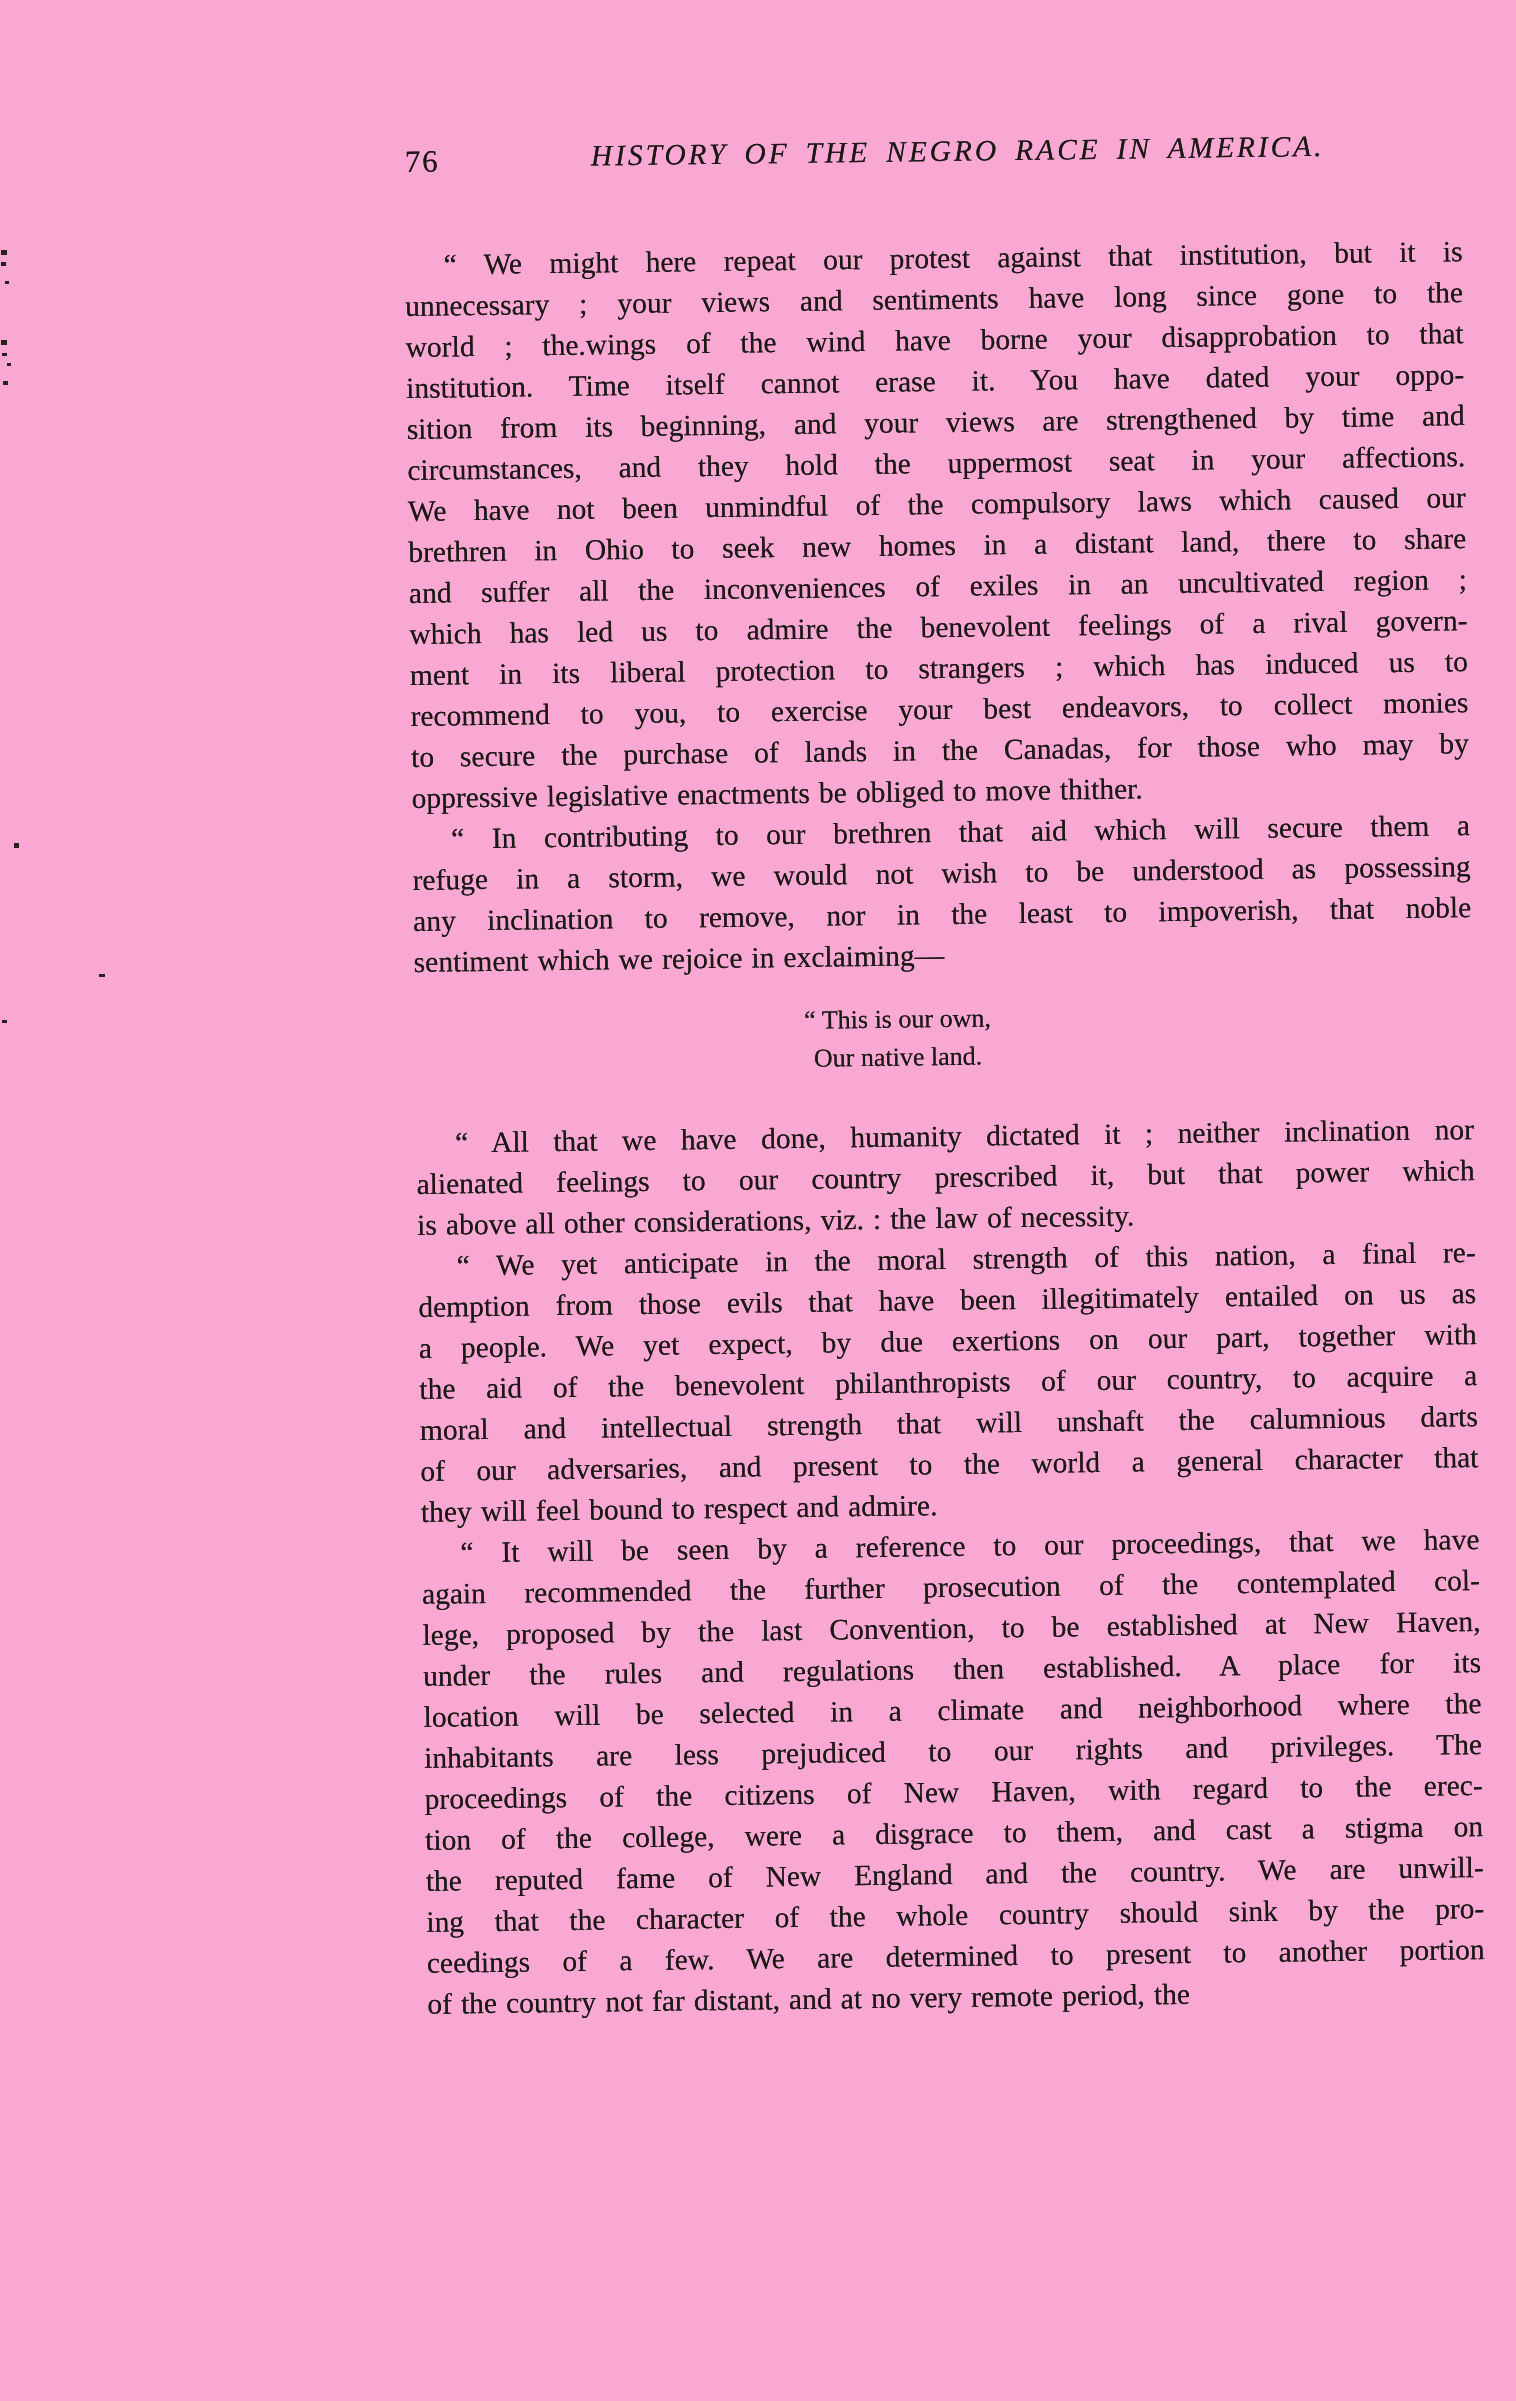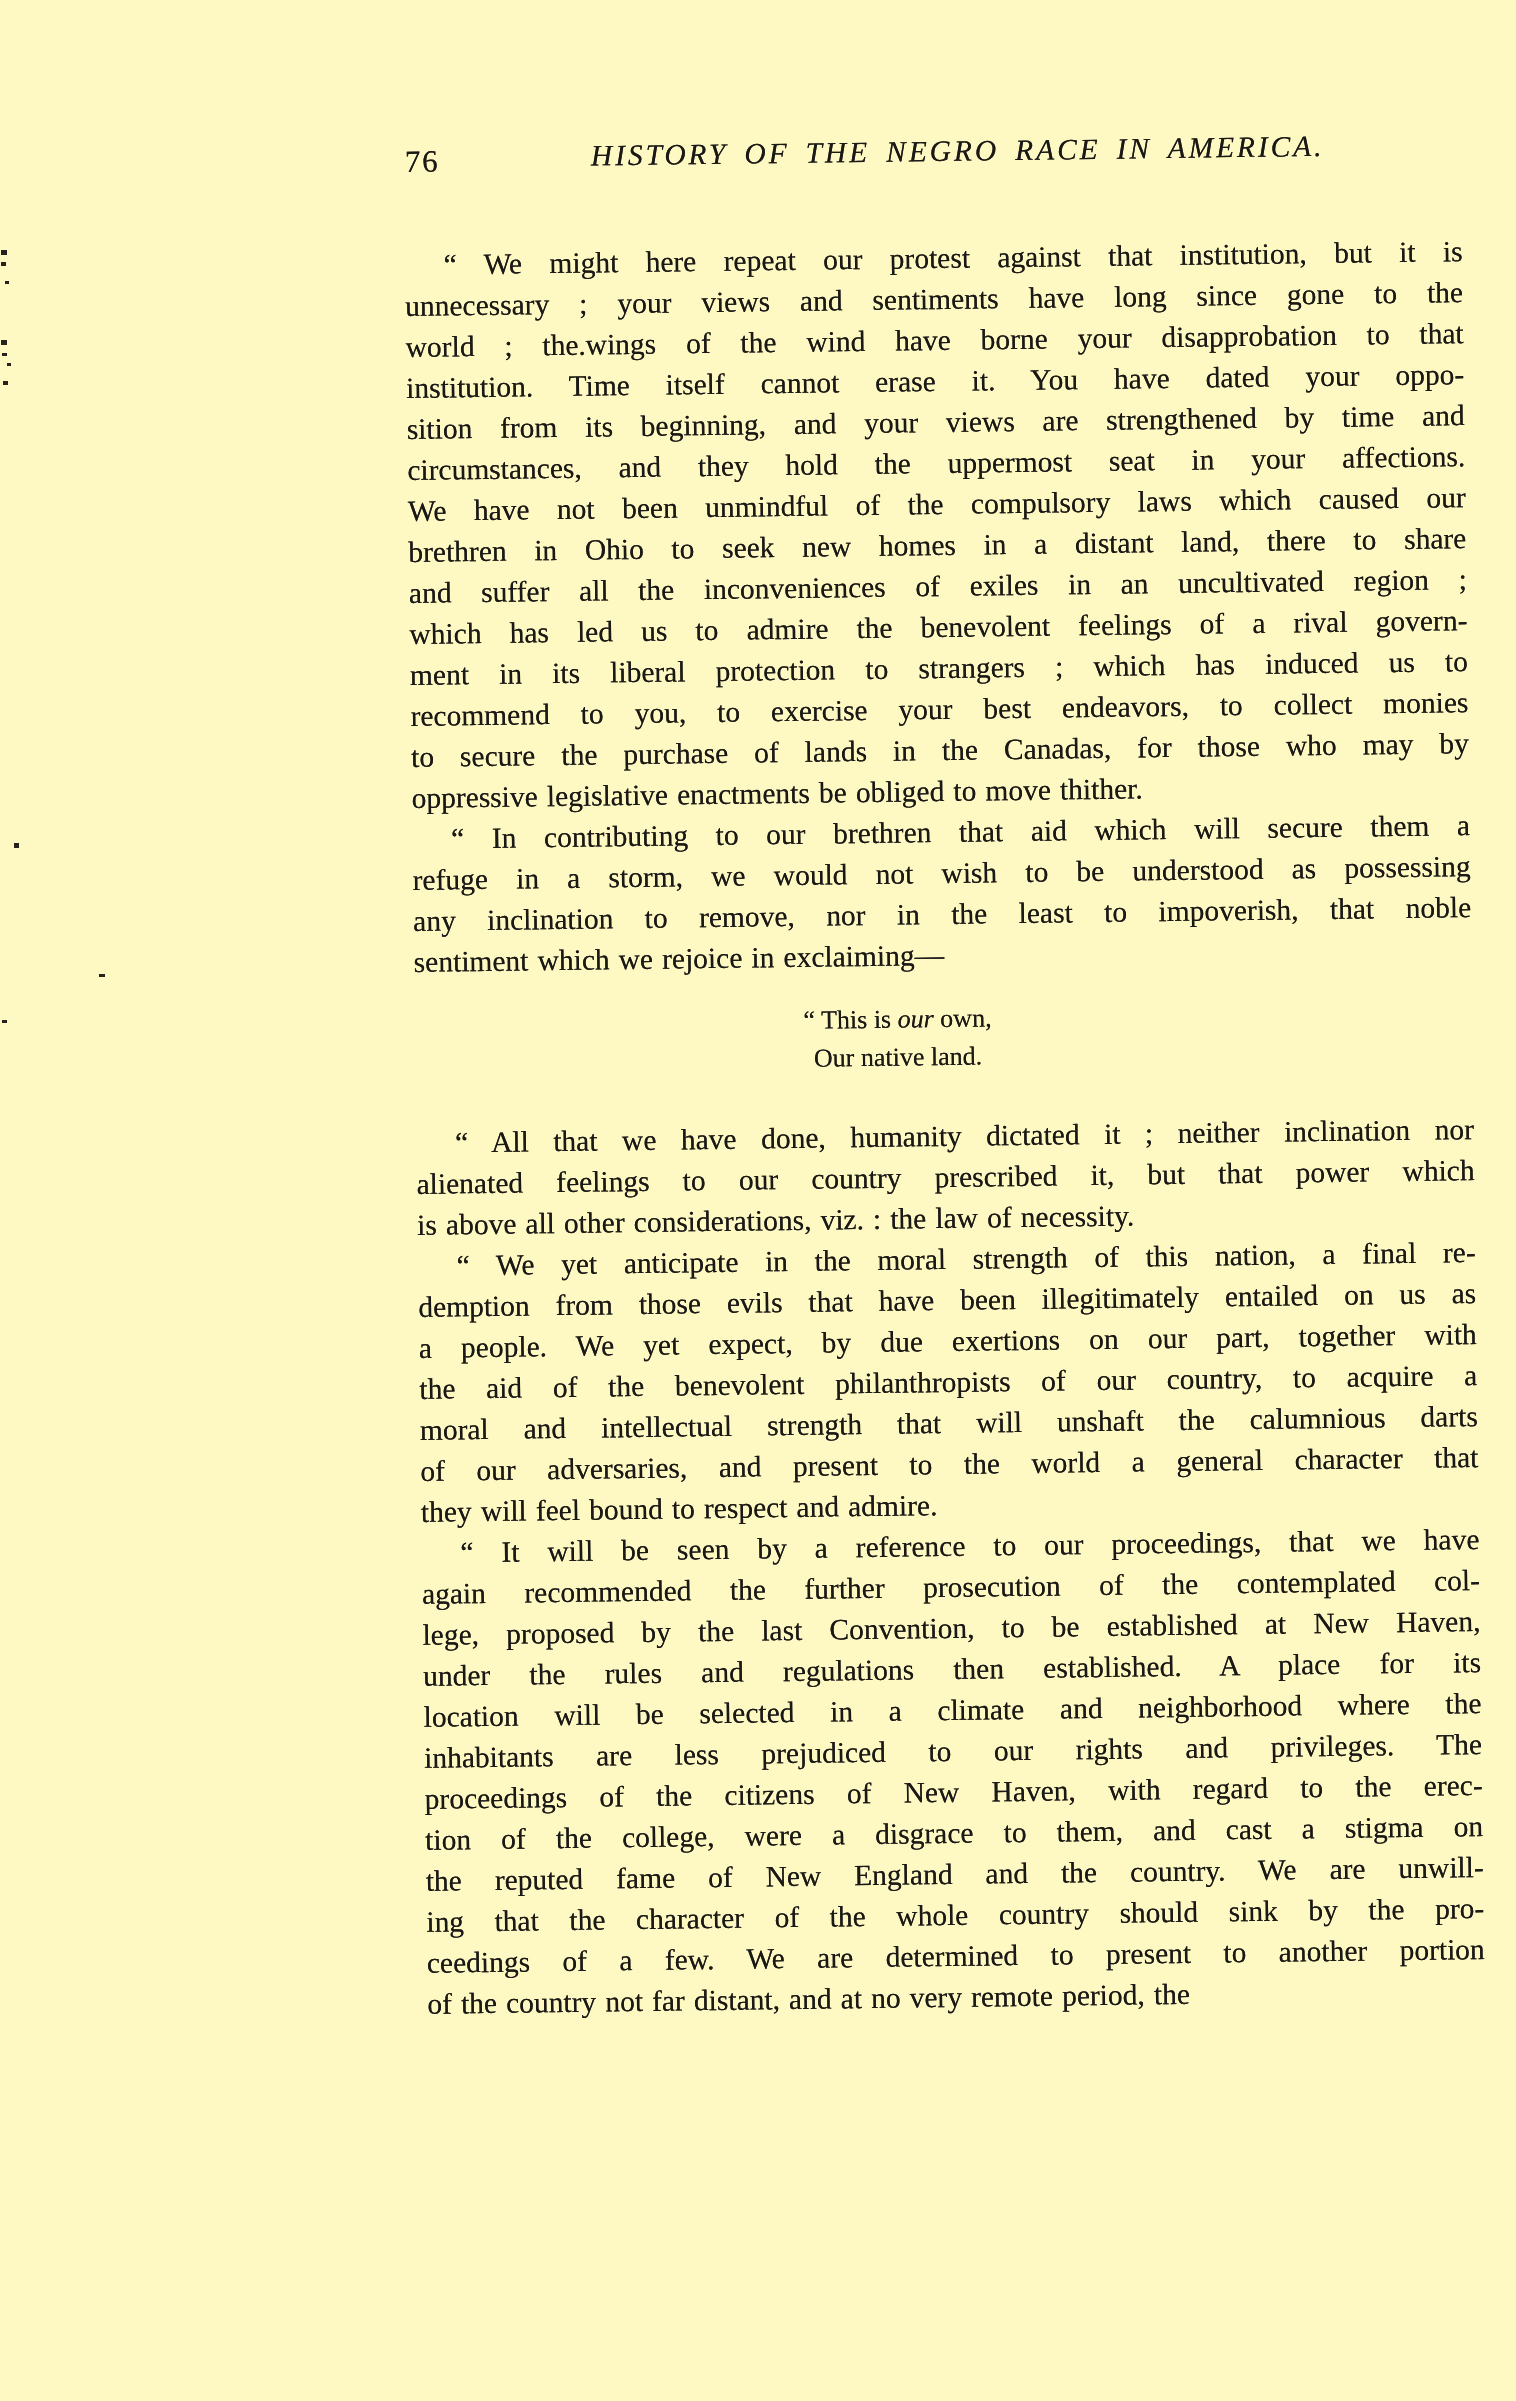--- a/index.html
+++ b/index.html
@@ -8,21 +8,21 @@
     height: 2401px;
     background: #fcfcfa;
     position: relative;
     overflow: hidden;
     font-family: "Liberation Serif", "DejaVu Serif", serif;
     color: #1b1916;
   }
   .sheet {
     position: absolute;
     inset: 0;
-    background: #fef9c3;
+    background: #f9a8d4;
   }
   
   .content {
     position: absolute;
     left: 403px;
     top: 142px;
     width: 1058px;
     transform: rotate(-0.75deg);
     transform-origin: 0 0;
     text-shadow: 0 0 0.6px rgba(24, 20, 16, 0.85);
@@ -58,21 +58,21 @@
   }
   .para .line.first { text-indent: 39px; }
   .para .line.last { text-align-last: left; }
   .verse {
     margin: 23.6px 0 40px;
     text-align: center;
     font-size: 26px;
     line-height: 38px;
     transform: translateX(-46px);
   }
-  .verse .em { font-style: italic; }
+  .verse .em { }
   .speck {
     position: absolute;
     background: #26231f;
   }
 </style>
 </head>
 <body>
 
 <div class="sheet">
 

